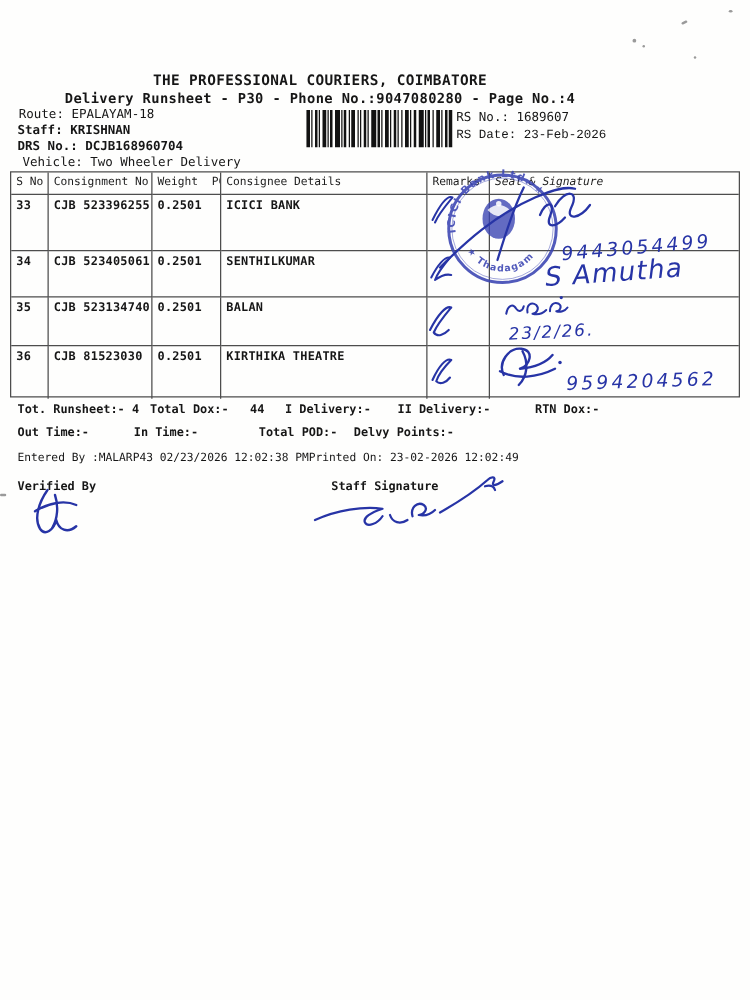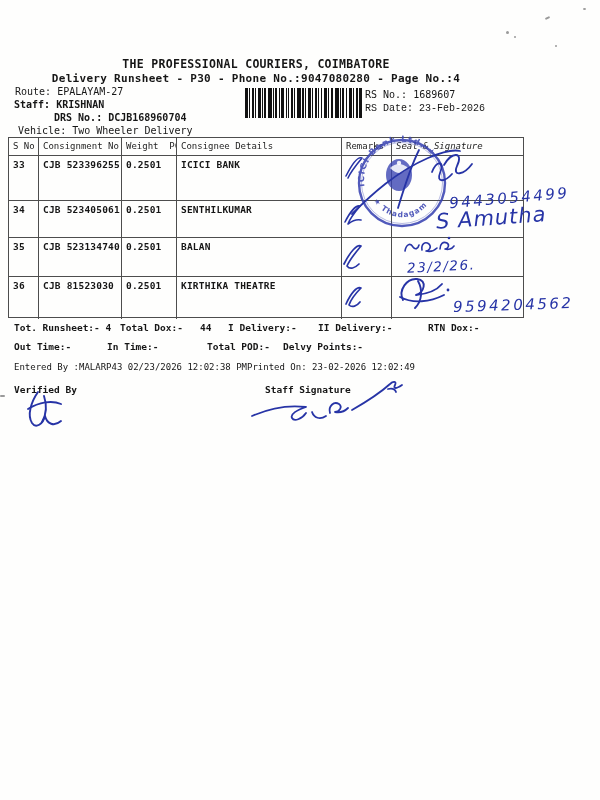--- a/index.html
+++ b/index.html
@@ -10,21 +10,21 @@
     color:#161616; overflow:hidden;
   }
   .abs { position:absolute; }
   .bold { font-weight:700; }
   .title-line { width:512px; text-align:center; font-weight:700; letter-spacing:.3px; }
   .info-line { font-size:10px; white-space:pre; }
   .rs-line { font-size:10px; white-space:pre; }
 
   
   .runsheet-table {
-    position:absolute; left:8px; top:137px; width:516px; height:181px;
+    position:absolute; left:8px; top:137px; width:584px; height:181px;
     display:grid;
     grid-template-columns:30px 83px 55px 165px 50px 1fr;
     grid-template-rows:18px 45px 37px 39px 42px;
     border:1px solid #4d4d4d;
   }
   .cell {
     border-right:1px solid #4d4d4d; border-bottom:1px solid #4d4d4d;
     padding:3px 4px; font-size:9px; overflow:hidden; white-space:pre;
   }
   .cell.last-col { border-right:none;font-style:italic; }
@@ -54,23 +54,23 @@
   <div class="speck" style="left:506px;top:31px;width:3px;height:3px;"></div>
   <div class="speck" style="left:514px;top:36px;width:2px;height:2px;"></div>
   <div class="speck" style="left:545px;top:17px;width:5px;height:2px;transform:rotate(-25deg);border-radius:2px;"></div>
   <div class="speck" style="left:583px;top:8px;width:3px;height:2px;"></div>
   <div class="speck" style="left:555px;top:45px;width:2px;height:2px;"></div>
   <div class="speck" style="left:0px;top:395px;width:5px;height:2px;border-radius:1px;"></div>
 
   <div class="abs title-line" style="top:57px;font-size:11.5px;">THE PROFESSIONAL COURIERS, COIMBATORE</div>
   <div class="abs title-line" style="top:72px;font-size:11px;">Delivery Runsheet - P30 - Phone No.:9047080280 - Page No.:4</div>
 
-  <div class="abs info-line" style="left:15px;top:86px;">Route: EPALAYAM-27</div>
+  <div class="abs info-line" style="left:15px;top:86px;">Route: EPALAYAM-18</div>
   <div class="abs info-line bold" style="left:14px;top:99px;">Staff: KRISHNAN</div>
-  <div class="abs info-line bold" style="left:14px;top:112px;margin-left:40px;">DRS No.: DCJB168960704</div>
+  <div class="abs info-line bold" style="left:14px;top:112px;">DRS No.: DCJB168960704</div>
   <div class="abs info-line" style="left:18px;top:125px;">Vehicle: Two Wheeler Delivery</div>
 
   <svg class="abs" style="left:245px;top:88px;" width="117" height="30">
     <g fill="#121212">
       <rect x="0" y="0" width="3" height="30"></rect>
         <rect x="4" y="0" width="1" height="30"></rect>
       <rect x="7" y="0" width="2" height="30"></rect>
         <rect x="10" y="0" width="1" height="30"></rect>
       <rect x="13" y="0" width="3" height="30"></rect>
         <rect x="17" y="0" width="1" height="30"></rect>

